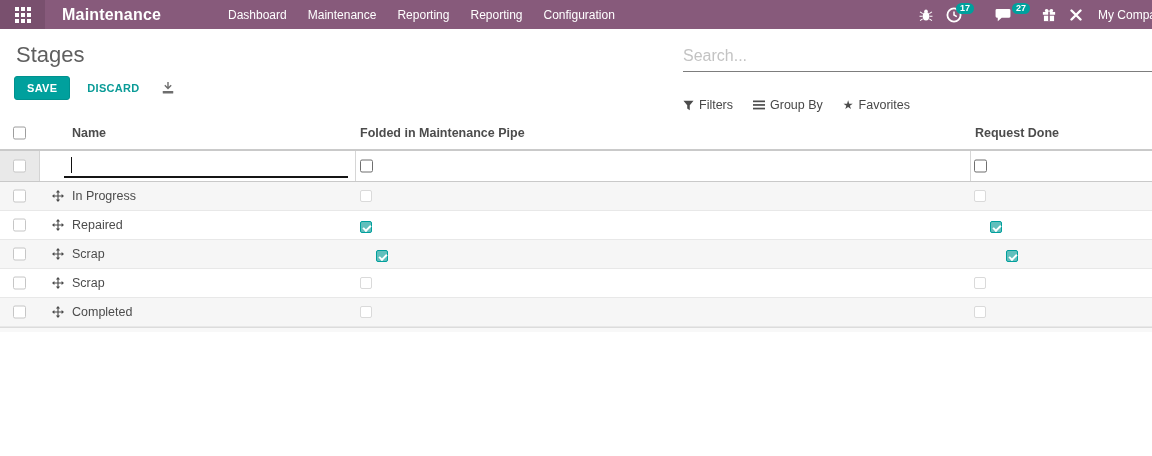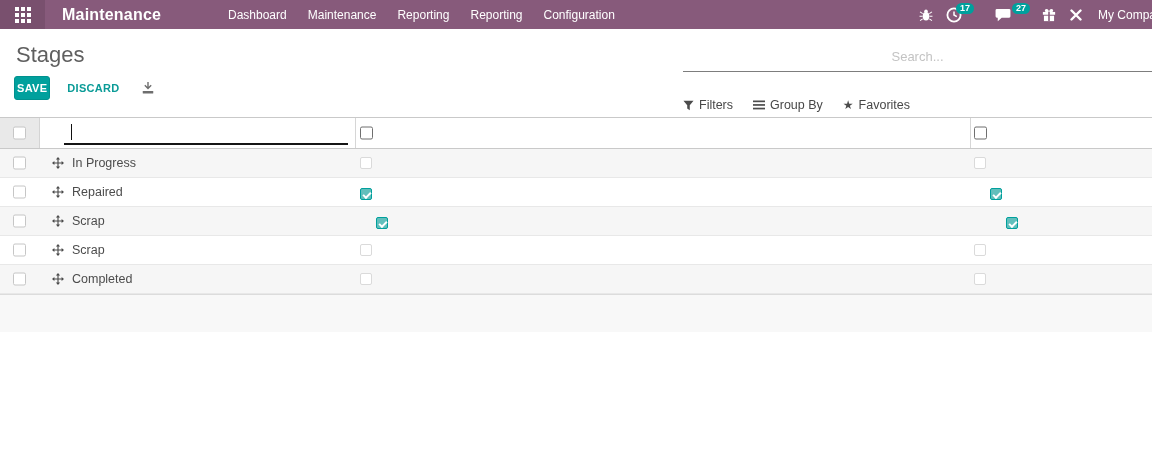--- a/index.html
+++ b/index.html
@@ -16,24 +16,24 @@
   .menu { position:absolute; left:228px; top:0; height:29px; display:flex; align-items:center; gap:21px; }
   .menu span { font-size:12px; white-space:nowrap; cursor:pointer; }
   .tray-item { position:absolute; top:50%; transform:translateY(-50%); display:flex; align-items:center; cursor:pointer; }
   .badge { position:absolute; top:3px; background:#00a09d; color:#fff; font-size:9px; font-weight:700; line-height:11px; padding:0 4px; border-radius:7px; }
   .user-name { position:absolute; left:1098px; top:50%; transform:translateY(-50%); font-size:12px; white-space:nowrap; cursor:pointer; }
 
   
   .control-panel { position:relative; height:88px; flex:none; background:#fff; }
   .breadcrumb { position:absolute; left:16px; top:13px; font-size:22px; color:#5f5f5f; }
   .search-box { position:absolute; left:683px; right:0; top:12px; height:31px; border-bottom:1px solid #7d7d7d; }
-  .search-box input { width:100%; height:100%; border:none; outline:none; font-size:13px; font-family:"Liberation Sans", sans-serif; color:#4c4c4c; background:transparent;text-align:center; }
+  .search-box input { width:100%; height:100%; border:none; outline:none; font-size:16px; font-family:"Liberation Sans", sans-serif; color:#4c4c4c; background:transparent; }
   .search-box input::placeholder { color:#c3c3c3; }
   .cp-buttons { position:absolute; left:14px; top:47px; display:flex; align-items:center; }
-  .btn-save { background:#00a09d; border:1px solid #00918e; color:#fff; font-size:11px; font-weight:700; letter-spacing:.3px; padding:5px 2px; border-radius:3px; cursor:pointer; font-family:"Liberation Sans", sans-serif; }
+  .btn-save { background:#00a09d; border:1px solid #00918e; color:#fff; font-size:11px; font-weight:700; letter-spacing:.3px; padding:5px 12px; border-radius:3px; cursor:pointer; font-family:"Liberation Sans", sans-serif; }
   .btn-discard { background:transparent; border:none; color:#0a9b97; font-size:11px; font-weight:700; letter-spacing:.3px; margin-left:17px; cursor:pointer; font-family:"Liberation Sans", sans-serif; }
   .export-btn { margin-left:21px; display:inline-flex; cursor:pointer; }
   .search-tools { position:absolute; left:683px; top:76px; transform:translateY(-50%); display:flex; align-items:center; gap:20px; color:#484848; font-size:12.5px; }
   .tool { display:flex; align-items:center; gap:5px; cursor:pointer; white-space:nowrap; }
   .star-glyph { font-size:12px; color:#4c4c4c; }
 
   
   .list-header { position:relative; height:33px; flex:none; border-bottom:1px solid #cacaca; background:#fff; }
   .list-header .hdr { position:absolute; top:50%; transform:translateY(-50%); font-size:12.5px; font-weight:700; color:#4c4c4c; white-space:nowrap; cursor:pointer; }
   .hdr-name { left:72px; } .hdr-folded { left:360px; } .hdr-done { left:975px; }
@@ -166,20 +166,26 @@
           </svg>
         <span>Group By</span>
       </span>
       <span class="tool">
         <span class="star-glyph">★</span>
         <span>Favorites</span>
       </span>
     </div>
   </section>
 
+  <div class="list-header">
+    <span class="cb cb-13 hdr-cb cb-pos row-cb-pos"></span>
+    <span class="hdr hdr-name">Name</span>
+    <span class="hdr hdr-folded">Folded in Maintenance Pipe</span>
+    <span class="hdr hdr-done">Request Done</span>
+  </div>
 
   <div class="edit-row">
     <span class="edit-cb-cell"></span>
     <span class="cb cb-13 cb-pos row-cb-pos"></span>
     <span class="vsep" style="left:355px;"></span>
     <span class="vsep" style="left:970px;"></span>
     <span class="name-input-wrap">
       <input value="" style="">
       <span class="caret"></span>
     </span>

